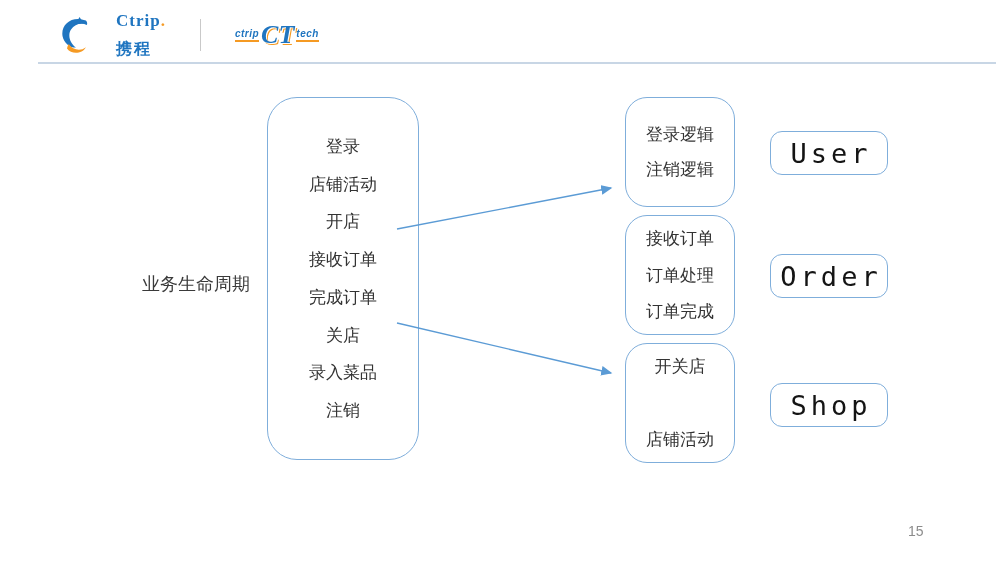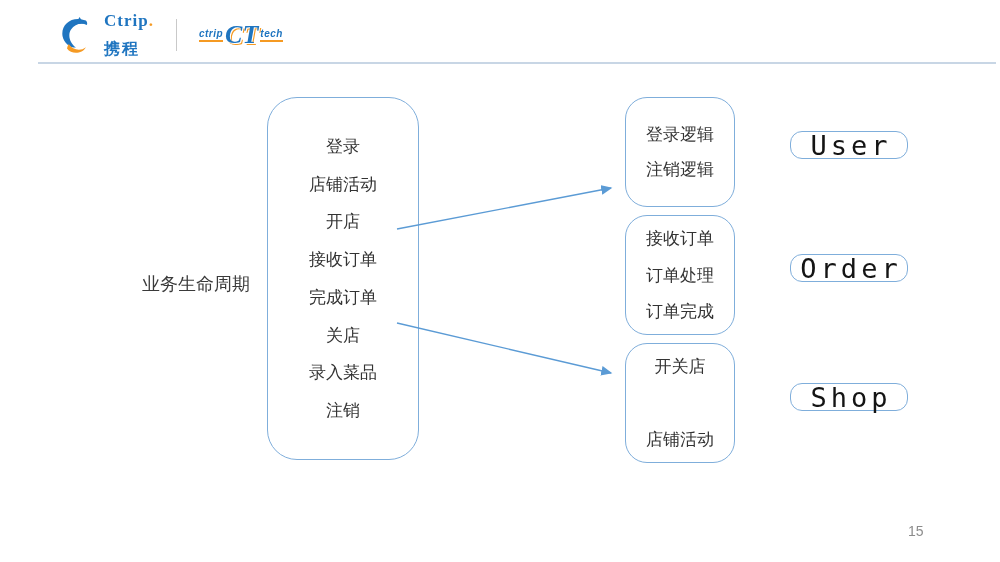--- a/index.html
+++ b/index.html
@@ -16,21 +16,21 @@
   body{
     position:relative;
     width:1000px;height:562px;
     background:#ffffff;
     font-family:"Liberation Sans","DejaVu Sans",sans-serif;
     color:var(--text);
     overflow:hidden;
   }
   
   .header{position:absolute;left:0;top:0;width:1000px;height:62px;}
-  .brand{position:absolute;left:58px;top:12px;display:flex;align-items:center;gap:10px;}
+  .brand{position:absolute;left:58px;top:12px;display:flex;align-items:center;gap:22px;}
   .dolphin{width:36px;height:38px;display:block;}
   .ctrip-word{display:flex;flex-direction:column;line-height:1;}
   .ctrip-en{font-size:17px;font-weight:bold;color:var(--brand-blue);letter-spacing:1px;font-family:"Liberation Serif","DejaVu Serif",serif;}
   .ctrip-en .odot{color:var(--brand-orange);}
   .ctrip-zh{font-size:16px;font-weight:bold;color:var(--brand-blue);letter-spacing:2px;margin-top:12px;}
   .logo-sep{width:1px;height:32px;background:#c9c9c9;margin:0 12px;}
   .cttech{display:flex;align-items:center;color:var(--brand-blue);font-style:italic;font-weight:bold;}
   .cttech .small{font-size:10px;letter-spacing:.5px;border-bottom:2px solid var(--brand-orange);padding-bottom:1px;}
   .cttech .big{font-size:26px;line-height:1;margin:0 2px;font-family:"Liberation Serif","DejaVu Serif",serif;
     text-shadow:1px 1px 0 #ffffff,2px 2px 0 var(--brand-orange);}
@@ -53,21 +53,21 @@
   .group-box{
     left:625px;width:110px;border-radius:22px;
     display:flex;flex-direction:column;justify-content:space-between;
     text-align:center;
   }
   .group-item{font-size:17px;color:#333;}
   .g1{top:97px;height:110px;padding:25px 4px;}
   .g2{top:215px;height:120px;padding:11px 4px;}
   .g3{top:343px;height:120px;padding:11px 4px;}
   .service-box{
-    left:790px;width:118px;height:28px;border-radius:12px;
+    left:770px;width:118px;height:44px;border-radius:12px;
     display:flex;align-items:center;justify-content:center;
   }
   .s1{top:131px;}
   .s2{top:254px;}
   .s3{top:383px;}
   .service-label{
     font-family:"DejaVu Sans Mono","Liberation Mono",monospace;
     font-size:27px;color:#141414;letter-spacing:4px;margin-left:4px;
   }
   

